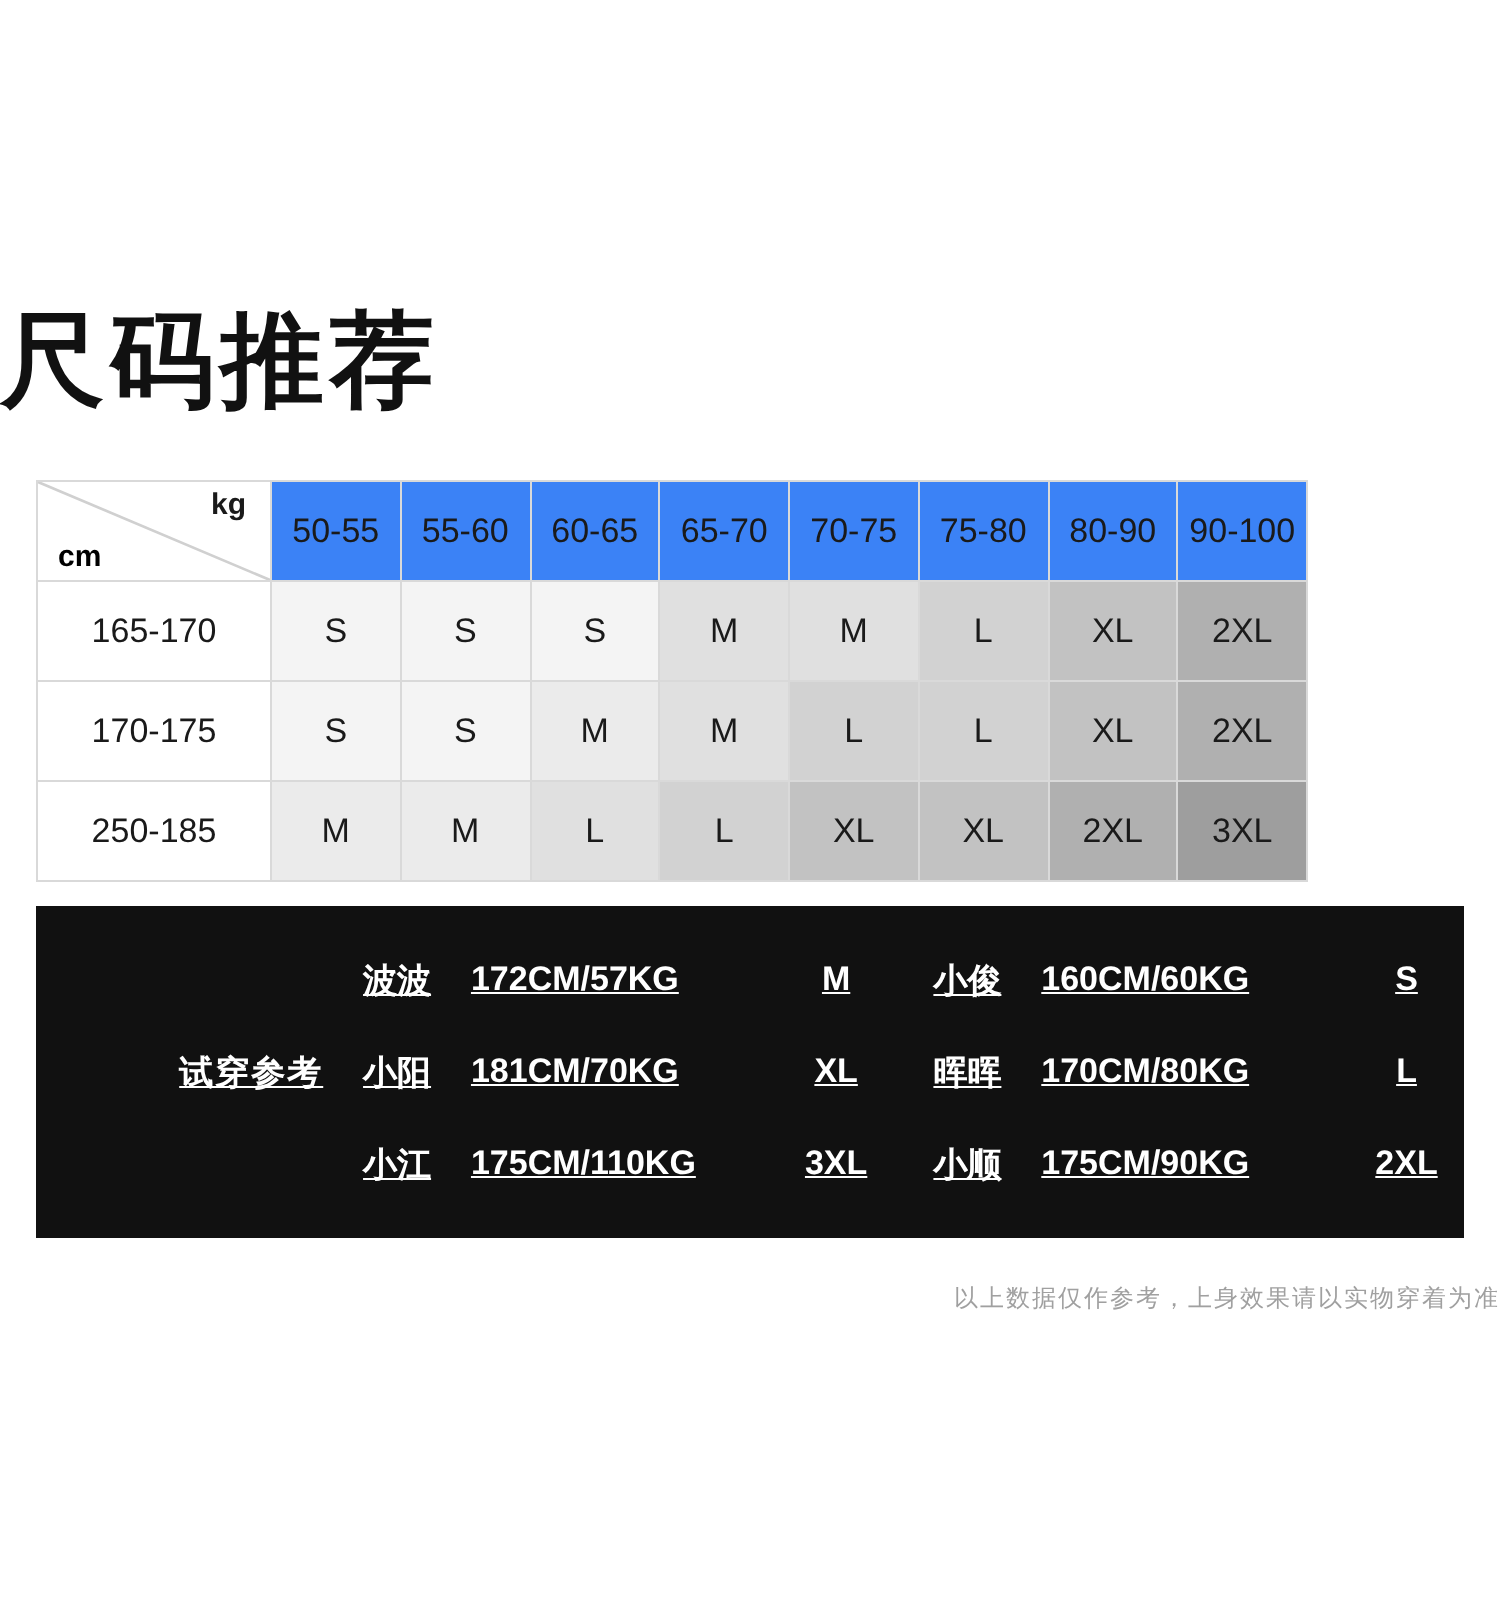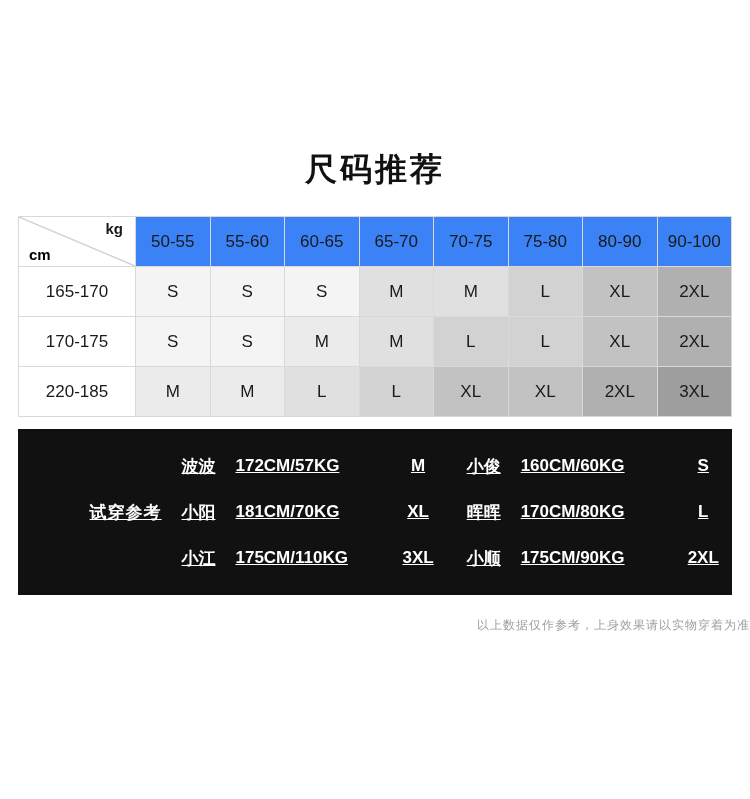--- a/index.html
+++ b/index.html
@@ -14,35 +14,34 @@
     color: #111111;
     overflow: hidden;
   }
   .page {
     position: relative;
     width: 750px;
     height: 799px;
     box-sizing: border-box;
   }
   .title {
-    text-align: center;
-    font-size: 32px;
+    font-size: 52px;
     font-weight: bold;
     letter-spacing: 3px;
     color: #111111;
     padding-top: 150px;
     line-height: 1.2;
   }
   .table-wrap {
     margin: 28px 18px 0 18px;
     width: 714px;
   }
   table.size-table {
     border-collapse: collapse;
-    width: 714px;
+    width: 636px;
     table-layout: fixed;
   }
   table.size-table td, table.size-table th {
     border: 1px solid #d9d9d9;
     text-align: center;
     vertical-align: middle;
     font-size: 17px;
     color: #1a1a1a;
     height: 49px;
     padding: 0;
@@ -201,21 +200,21 @@
           <td class="s1">S</td>
           <td class="s1">S</td>
           <td class="s2">M</td>
           <td class="s3">M</td>
           <td class="s4">L</td>
           <td class="s4">L</td>
           <td class="s5">XL</td>
           <td class="s6">2XL</td>
         </tr>
         <tr>
-          <td class="hrow">220-185</td>
+          <td class="hrow">250-185</td>
           <td class="s2">M</td>
           <td class="s2">M</td>
           <td class="s3">L</td>
           <td class="s4">L</td>
           <td class="s5">XL</td>
           <td class="s5">XL</td>
           <td class="s6">2XL</td>
           <td class="s7">3XL</td>
         </tr>
       </tbody>

